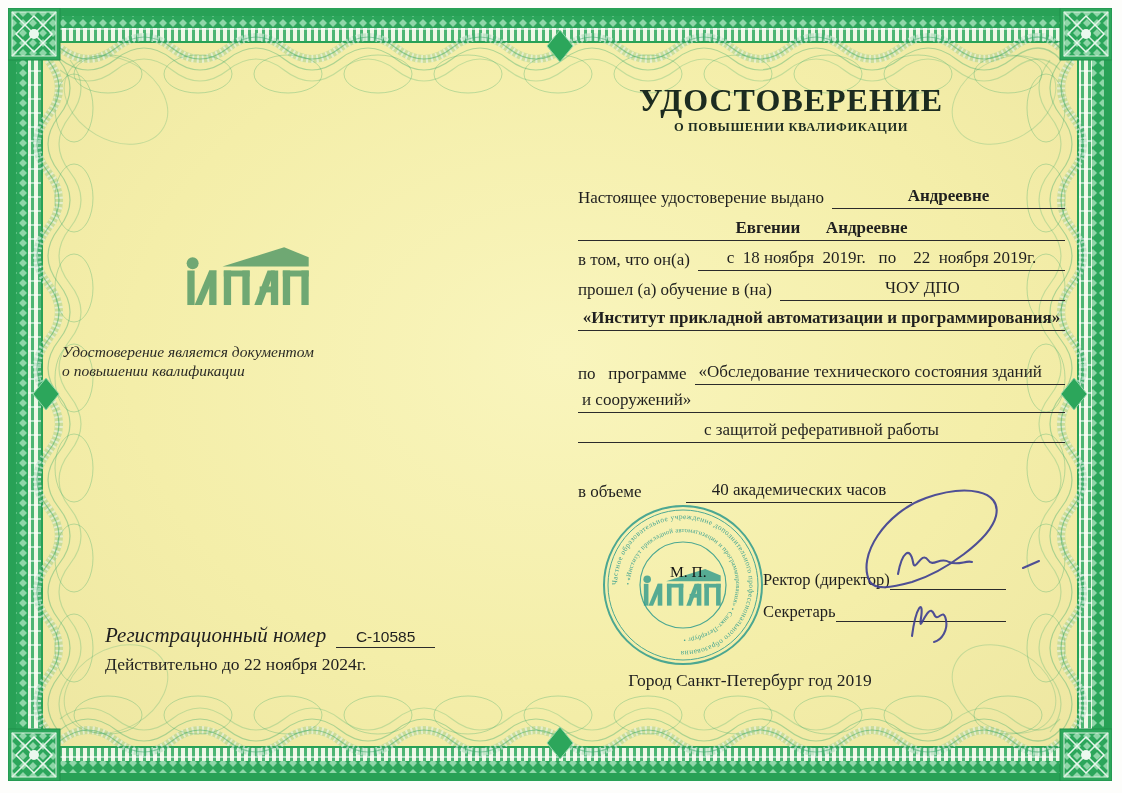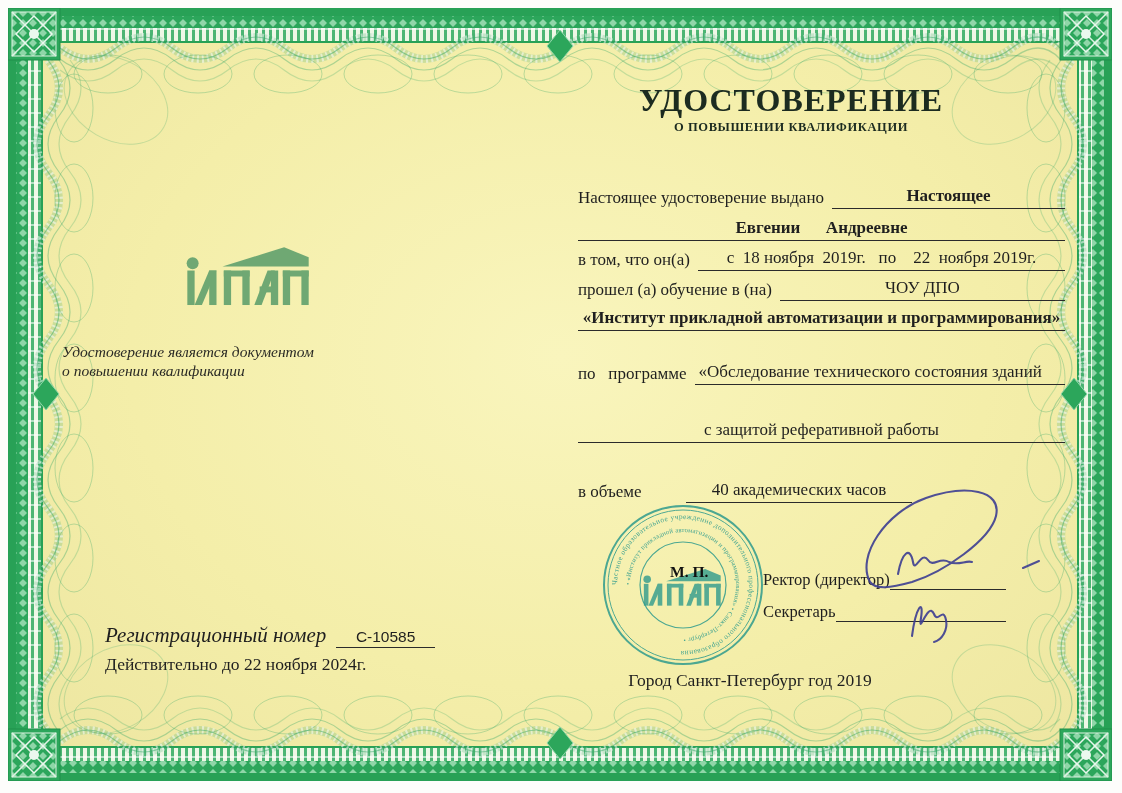--- a/index.html
+++ b/index.html
@@ -24,21 +24,21 @@
   .bold{font-weight:700;}
   
   .note{left:54px;top:334px;width:370px;text-align:left;font-style:italic;font-size:15.5px;
         line-height:19px;color:#2a2a25;}
   .regrow{left:97px;top:614px;width:330px;height:26px;display:flex;align-items:flex-end;}
   .regrow .lbl{font-style:italic;font-size:21px;white-space:pre;padding-right:10px;}
   .regrow .val{flex:1 1 auto;text-align:center;border-bottom:1.4px solid #2b2b2b;
                font-family:"Liberation Sans","DejaVu Sans",sans-serif;font-size:15.5px;padding-bottom:1px;}
   .valid{left:97px;top:646px;font-size:17.5px;}
   
-  .mp{left:662px;top:555px;font-size:15.5px;color:#111;font-weight:bold;}
+  .mp{left:662px;top:555px;font-size:15.5px;color:#111;}
   .sigrow{position:absolute;left:755px;width:243px;height:22px;display:flex;align-items:flex-end;
           font-size:16.5px;}
   .sigrow .lbl{white-space:pre;flex:0 0 auto;}
   .sigrow .sline{flex:1 1 auto;border-bottom:1.3px solid #2b2b2b;}
   .city{left:532px;top:662px;width:420px;text-align:center;font-size:17.5px;}
   svg{display:block;}
 </style>
 </head>
 <body>
 
@@ -172,39 +172,42 @@
     <span class="lbl">Регистрационный номер</span>
     <span class="val">С-10585</span>
   </div>
   <div class="abs valid">Действительно до  22 ноября 2024г.</div>
 
   <div class="abs title">УДОСТОВЕРЕНИЕ</div>
   <div class="abs subtitle">О ПОВЫШЕНИИ КВАЛИФИКАЦИИ</div>
 
   <div class="row" style="top:178px">
     <span class="lbl">Настоящее удостоверение выдано</span>
-    <span class="val bold">Настоящее</span>
+    <span class="val bold">Андреевне</span>
   </div>
   <div class="row" style="top:210px">
     <span class="val bold">Евгении      Андреевне</span>
   </div>
   <div class="row" style="top:240px">
     <span class="lbl">в том, что он(а)</span>
     <span class="val">с  18 ноября  2019г.   по    22  ноября 2019г.</span>
   </div>
   <div class="row" style="top:270px">
     <span class="lbl">прошел (а) обучение в (на)</span>
     <span class="val">ЧОУ ДПО</span>
   </div>
   <div class="row" style="top:300px">
     <span class="val bold">«Институт прикладной автоматизации и программирования»</span>
   </div>
   <div class="row" style="top:354px">
     <span class="lbl">по   программе</span>
     <span class="val left">«Обследование технического состояния зданий</span>
+  </div>
+  <div class="row" style="top:382px">
+    <span class="val left">и сооружений»</span>
   </div>
   <div class="row" style="top:412px">
     <span class="val">с защитой реферативной работы</span>
   </div>
   <div class="row" style="top:472px">
     <span class="lbl">в объеме</span>
     <span style="width:36px"></span>
     <span class="val auto">40 академических часов</span>
   </div>
 

